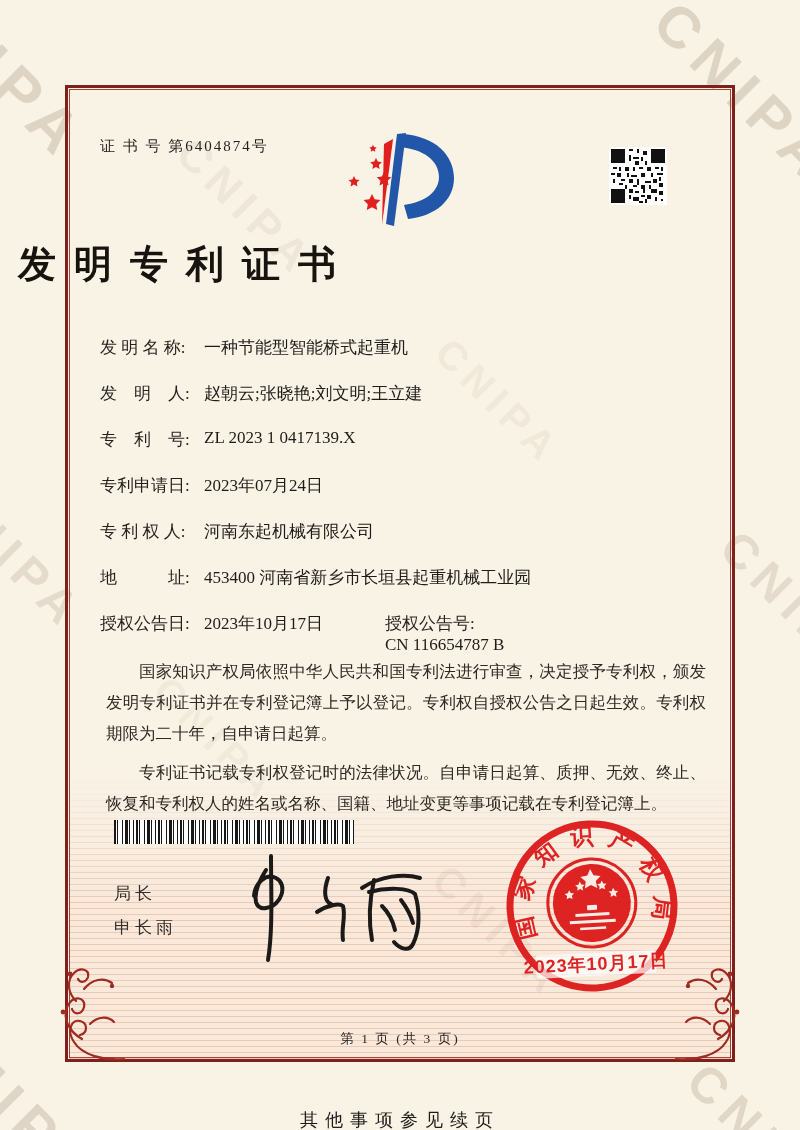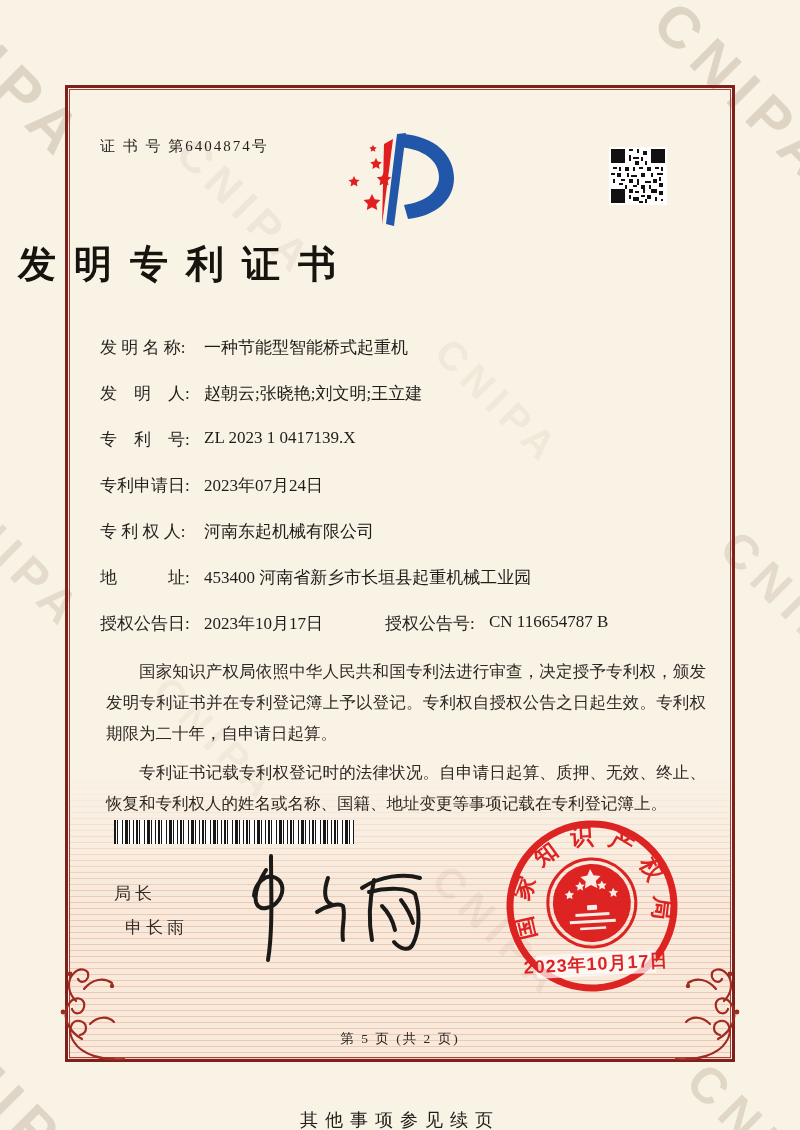--- a/index.html
+++ b/index.html
@@ -39,38 +39,38 @@
   .cert-no{position:absolute;left:100px;top:137px;font-size:15px;letter-spacing:2px;}
   .logo{position:absolute;left:336px;top:128px;}
   .qr{position:absolute;left:609px;top:147px;}
   .doc-title{
     position:absolute;left:0;top:239px;width:100%;text-align:left;
     font-size:38px;font-weight:bold;letter-spacing:18px;text-indent:18px;color:#17130f;
   }
   .field-row{position:absolute;left:100px;width:610px;font-size:17px;display:flex;}
   .field-row .lab{flex:0 0 auto;min-width:104px;white-space:pre;}
   .field-row .val{margin-left:0;white-space:pre;color:#1f1b18;}
-  .pair2{position:absolute;left:285px;top:0;display:flex;}
+  .pair2{position:absolute;left:285px;top:0;display:flex;flex-direction:column;}
   .row-rel{position:relative;}
   .paras{
     position:absolute;left:100px;top:656px;width:612px;
     font-size:16.5px;line-height:31px;text-align:justify;color:#2e2823;
   }
   .paras p{margin:0 6px 8px;text-indent:2em;}
   .barcode{
     position:absolute;left:114px;top:820px;width:240px;height:24px;
     background:repeating-linear-gradient(90deg,
       #161616 0 2px,#fdfdfd 2px 3px,#161616 3px 4px,#fdfdfd 4px 8px,
       #161616 8px 9px,#fdfdfd 9px 11px,#161616 11px 14px,#fdfdfd 14px 15px,
       #161616 15px 16px,#fdfdfd 16px 19px,#161616 19px 20px,#fdfdfd 20px 22px);
   }
   .director-title{position:absolute;left:114px;top:882px;font-size:17px;letter-spacing:4px;
     font-family:Liberation Serif, serif;color:#332e29;text-align:right;}
   .director-name{position:absolute;left:114px;top:916px;font-size:17px;letter-spacing:4px;
-    font-family:Liberation Serif, serif;color:#332e29;margin-left:11px;}
+    font-family:Liberation Serif, serif;color:#332e29;}
   .signature{position:absolute;left:222px;top:850px;}
   .seal{position:absolute;left:503px;top:817px;transform:rotate(-3deg);opacity:.95;z-index:6;}
   .page-info{position:absolute;left:0;top:1030px;width:100%;text-align:center;
     font-size:13.5px;letter-spacing:2px;color:#2b2724;}
   .continuation{position:absolute;left:0;top:1076px;width:100%;text-align:center;
     font-size:18px;letter-spacing:7px;color:#1f1c1a;margin-top:32px;}
 </style>
 </head>
 <body>
 
@@ -279,17 +279,17 @@
         <rect x="84" y="88" width="10" height="5" rx="1"></rect>
         <rect x="72" y="96" width="34" height="3"></rect>
         <rect x="66" y="103" width="46" height="3"></rect>
         <rect x="76" y="110" width="26" height="2.5"></rect>
       </g>
     </g>
     <rect x="30" y="136" width="120" height="23" rx="3" fill="rgba(255,255,255,0.72)"></rect>
     <text x="90" y="153" text-anchor="middle" font-size="18" font-weight="bold" fill="#dc1a1a" letter-spacing="1" font-family="Liberation Sans, sans-serif">2023年10月17日</text>
   </svg>
 
-  <div class="page-info">第 5 页 (共 2 页)</div>
+  <div class="page-info">第 1 页 (共 3 页)</div>
 
   <div class="continuation">其他事项参见续页</div>
 
 </div>
 
 </body></html>

